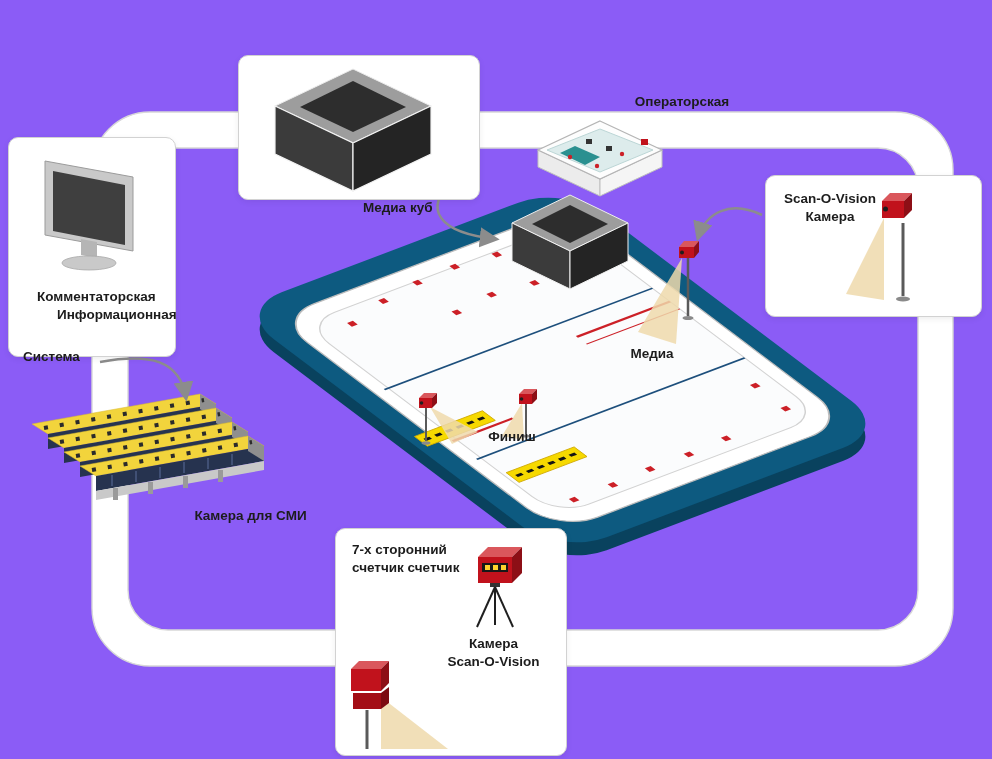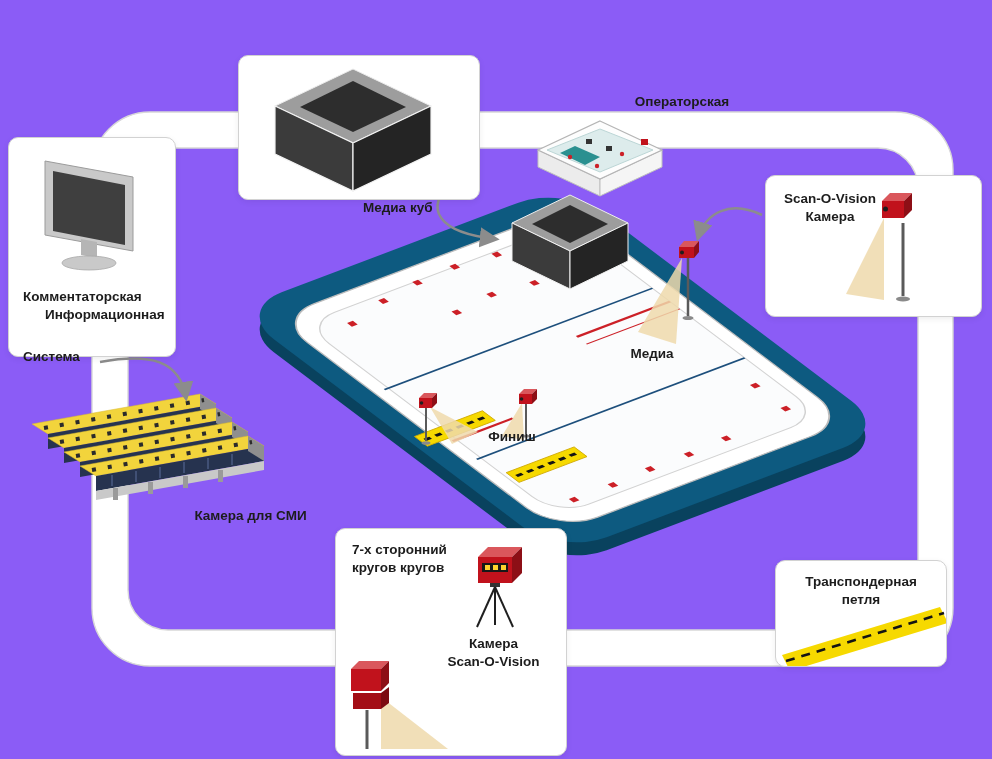--- a/index.html
+++ b/index.html
@@ -188,22 +188,22 @@
     <div class="callout-text" style="left:124px; top:103px;margin-top:40px;">Медиа куб</div>
   </div>
 
   <div class="callout" style="left:8px; top:137px; width:166px; height:218px;">
     <svg width="166" height="218" viewBox="0 0 166 218">
       <polygon points="36,23 124,39 124,113 36,97" fill="#c9c9c9" stroke="#9b9b9b" stroke-width="1"></polygon>
       <polygon points="44,33 116,47 116,107 44,93" fill="#3f3f3f"></polygon>
       <polygon points="72,101 88,104 88,120 72,117" fill="#b5b5b5"></polygon>
       <ellipse cx="80" cy="125" rx="27" ry="7" fill="#c9c9c9" stroke="#a8a8a8" stroke-width="0.8"></ellipse>
     </svg>
-    <div class="callout-text" style="left:14px; top:150px;">Комментаторская</div>
-    <div class="callout-text" style="left:14px; top:168px;padding-left:22px;">Информационная</div>
+    <div class="callout-text" style="left:28px; top:150px;">Комментаторская</div>
+    <div class="callout-text" style="left:26px; top:168px;padding-left:22px;">Информационная</div>
     <div class="callout-text" style="left:14px; top:186px;margin-top:24px;">Система</div>
   </div>
 
   <div class="callout" style="left:765px; top:175px; width:215px; height:140px;">
     <svg width="215" height="140" viewBox="0 0 215 140">
       <polygon points="118,42 80,118 118,124" fill="#eed9ab" opacity="0.85"></polygon>
       <line x1="137" y1="47" x2="137" y2="120" stroke="#5a5a5a" stroke-width="3"></line>
       <ellipse cx="137" cy="123" rx="7" ry="2.5" fill="#8a8a8a"></ellipse>
       <polygon points="116,25 124,17 146,17 138,25" fill="#da575c"></polygon>
       <polygon points="138,25 146,17 146,34 138,42" fill="#8d0f16"></polygon>
@@ -233,27 +233,19 @@
 
       <polygon points="45,168 112,220 45,220" fill="#eed9ab" opacity="0.85"></polygon>
       <polygon points="15,140 23,132 53,132 45,140" fill="#da575c"></polygon>
       <polygon points="45,140 53,132 53,154 45,162" fill="#8d0f16"></polygon>
       <rect x="15" y="140" width="30" height="22" fill="#c1121c"></rect>
       <polygon points="45,164 53,158 53,174 45,180" fill="#7c0a11"></polygon>
       <rect x="17" y="164" width="28" height="16" fill="#a30e16"></rect>
       <line x1="31" y1="181" x2="31" y2="220" stroke="#5a5a5a" stroke-width="3"></line>
     </svg>
     <div class="callout-text" style="left:16px; top:12px;">7-х сторонний</div>
-    <div class="callout-text" style="left:16px; top:30px;">кругов кругов</div>
+    <div class="callout-text" style="left:16px; top:30px;">счетчик счетчик</div>
     <div class="callout-text center" style="left:95px; top:106px; width:125px;">Камера</div>
     <div class="callout-text center" style="left:95px; top:124px; width:125px;">Scan-O-Vision</div>
   </div>
 
-  <div class="callout" style="left:775px; top:560px; width:170px; height:105px; overflow:hidden;">
-    <svg width="170" height="105" viewBox="0 0 170 105">
-      <polygon points="6,94 164,46 172,62 14,110" fill="#f6d900"></polygon>
-      <path d="M10,100 L168,52" stroke="#141414" stroke-width="2.6" stroke-dasharray="9 7" fill="none"></path>
-    </svg>
-    <div class="callout-text center" style="left:10px; top:12px; width:150px;">Транспондерная</div>
-    <div class="callout-text center" style="left:10px; top:30px; width:150px;">петля</div>
-  </div>
 
 </div>
 
 </body></html>

